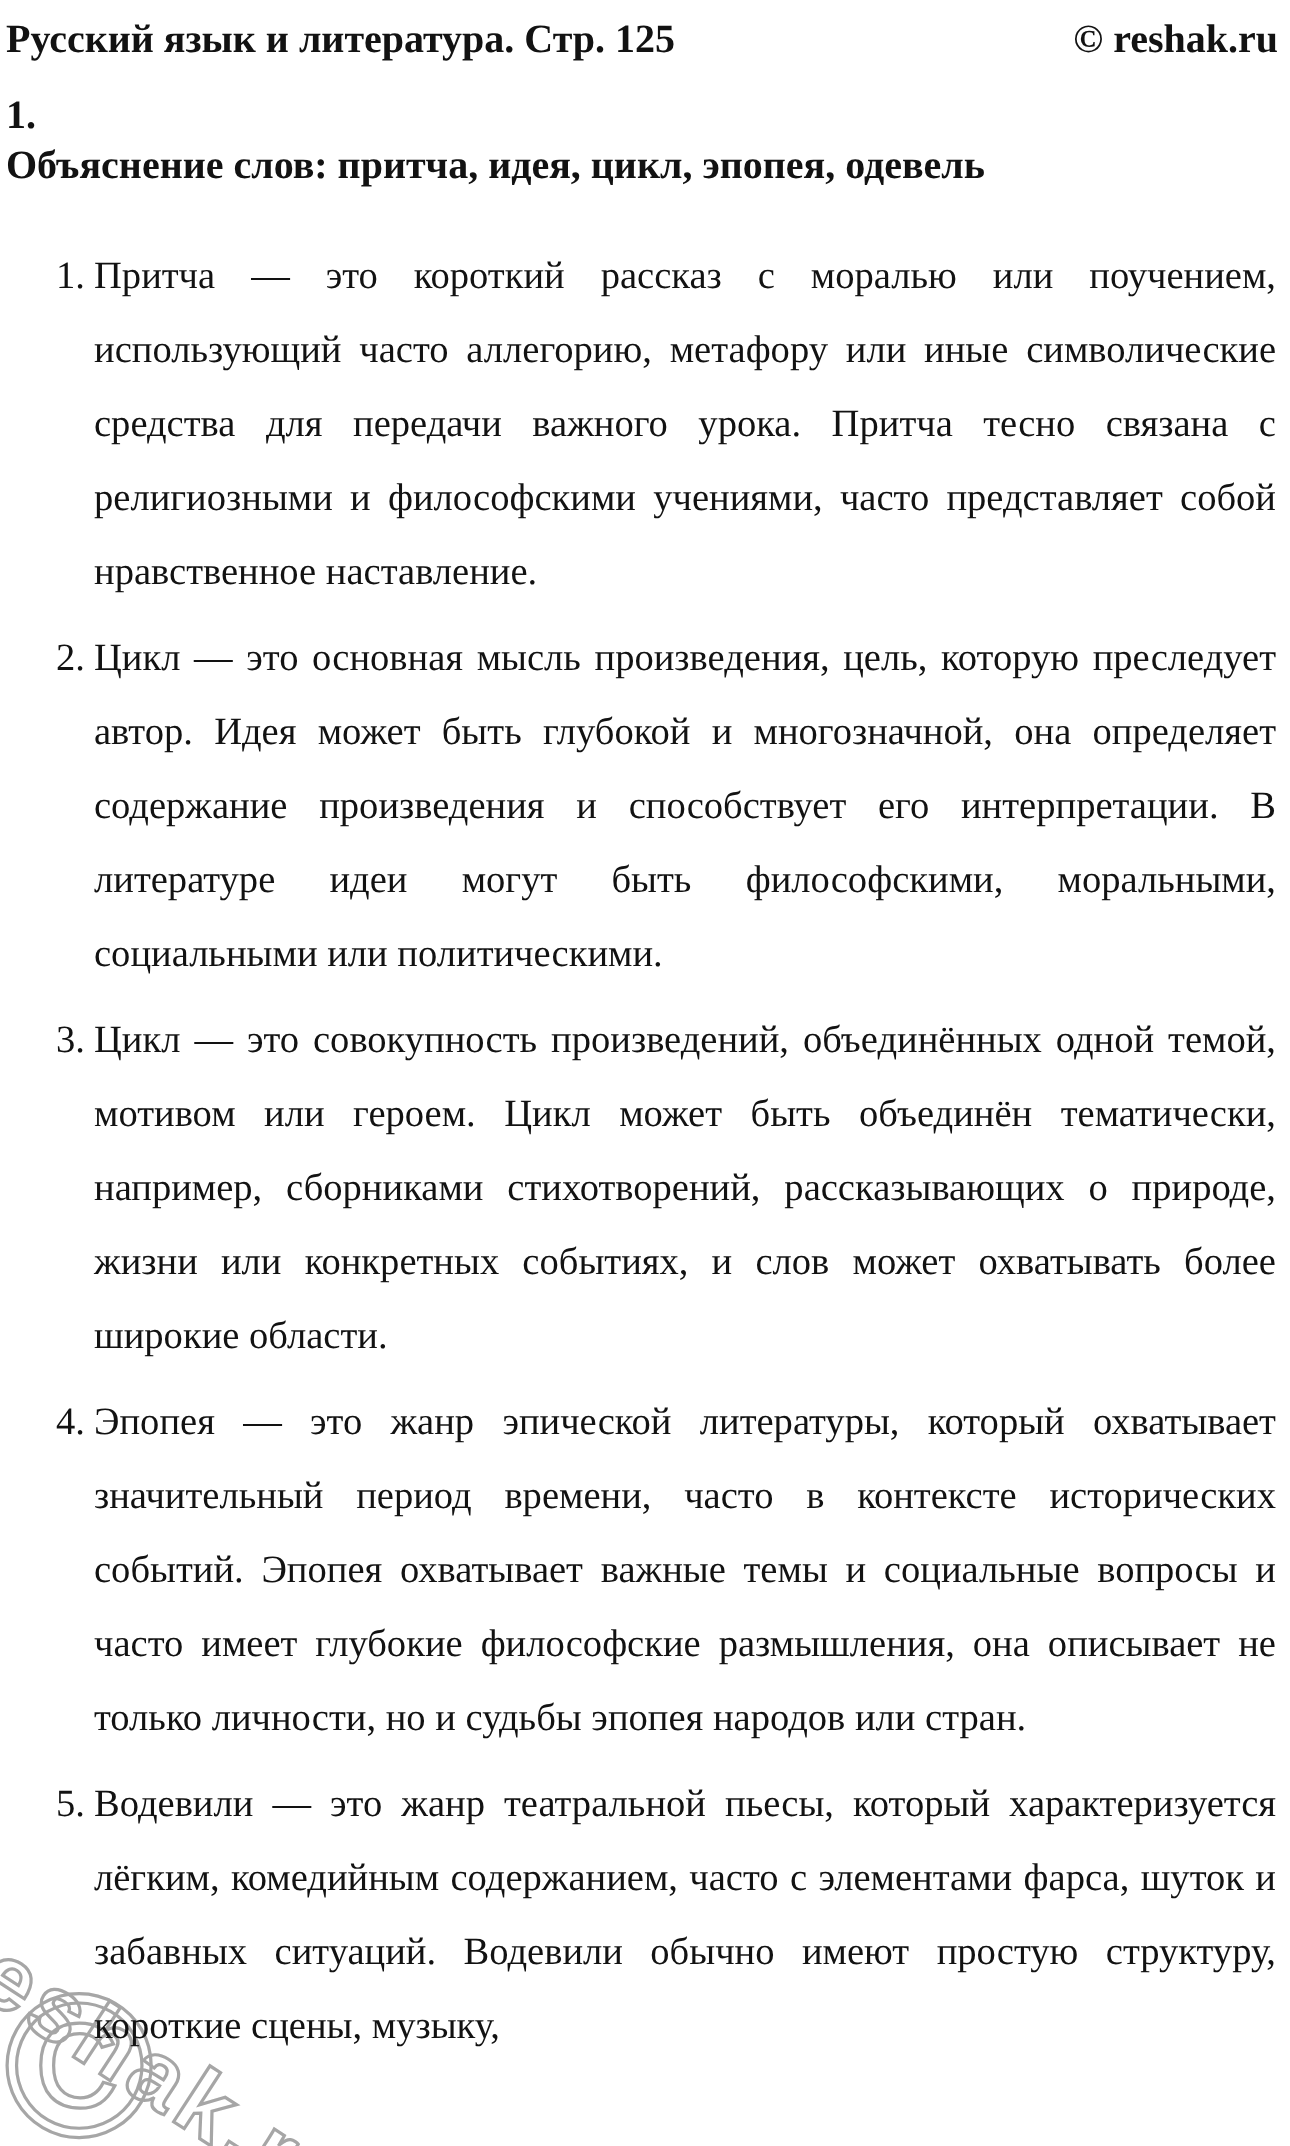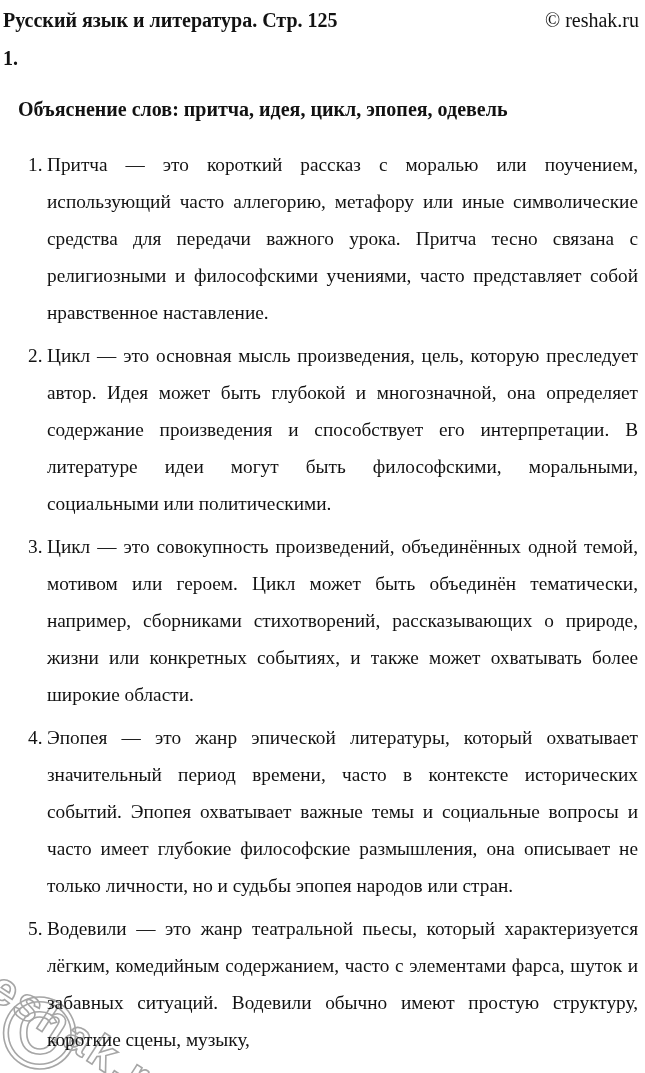--- a/index.html
+++ b/index.html
@@ -25,33 +25,33 @@
     justify-content: space-between;
     align-items: baseline;
     padding: 8px 6px 0 3px;
     font-size: 20px;
     line-height: 24px;
   }
   .page-header .title {
     font-weight: bold;
   }
   .page-header .copyright {
-    font-weight: normal;
+    font-weight: bold;
     text-align: center;
   }
   .section-number {
     margin-top: 14px;
     padding-left: 3px;
     font-weight: bold;
     font-size: 20px;
     line-height: 24px;
   }
   .section-heading {
-    margin-top: 26px;
-    padding-left: 18px;
+    margin-top: 0;
+    padding-left: 3px;
     font-weight: bold;
     font-size: 20px;
     line-height: 26px;
   }
   .terms-list {
     margin-top: 24px;
     padding-right: 7px;
   }
   .term-item {
     position: relative;
@@ -136,21 +136,21 @@
 
       <div class="term-item">
         <span class="item-number">2.</span>
         <span class="term-word">Цикл</span>
         <span class="term-text">— это основная мысль произведения, цель, которую преследует автор. Идея может быть глубокой и многозначной, она определяет содержание произведения и способствует его интерпретации. В литературе идеи могут быть философскими, моральными, социальными или политическими.</span>
       </div>
 
       <div class="term-item">
         <span class="item-number">3.</span>
         <span class="term-word">Цикл</span>
-        <span class="term-text">— это совокупность произведений, объединённых одной темой, мотивом или героем. Цикл может быть объединён тематически, например, сборниками стихотворений, рассказывающих о природе, жизни или конкретных событиях, и также может охватывать более широкие области.</span>
+        <span class="term-text">— это совокупность произведений, объединённых одной темой, мотивом или героем. Цикл может быть объединён тематически, например, сборниками стихотворений, рассказывающих о природе, жизни или конкретных событиях, и слов может охватывать более широкие области.</span>
       </div>
 
       <div class="term-item">
         <span class="item-number">4.</span>
         <span class="term-word">Эпопея</span>
         <span class="term-text">— это жанр эпической литературы, который охватывает значительный период времени, часто в контексте исторических событий. Эпопея охватывает важные темы и социальные вопросы и часто имеет глубокие философские размышления, она описывает не только личности, но и судьбы эпопея народов или стран.</span>
       </div>
 
       <div class="term-item">
         <span class="item-number">5.</span>

